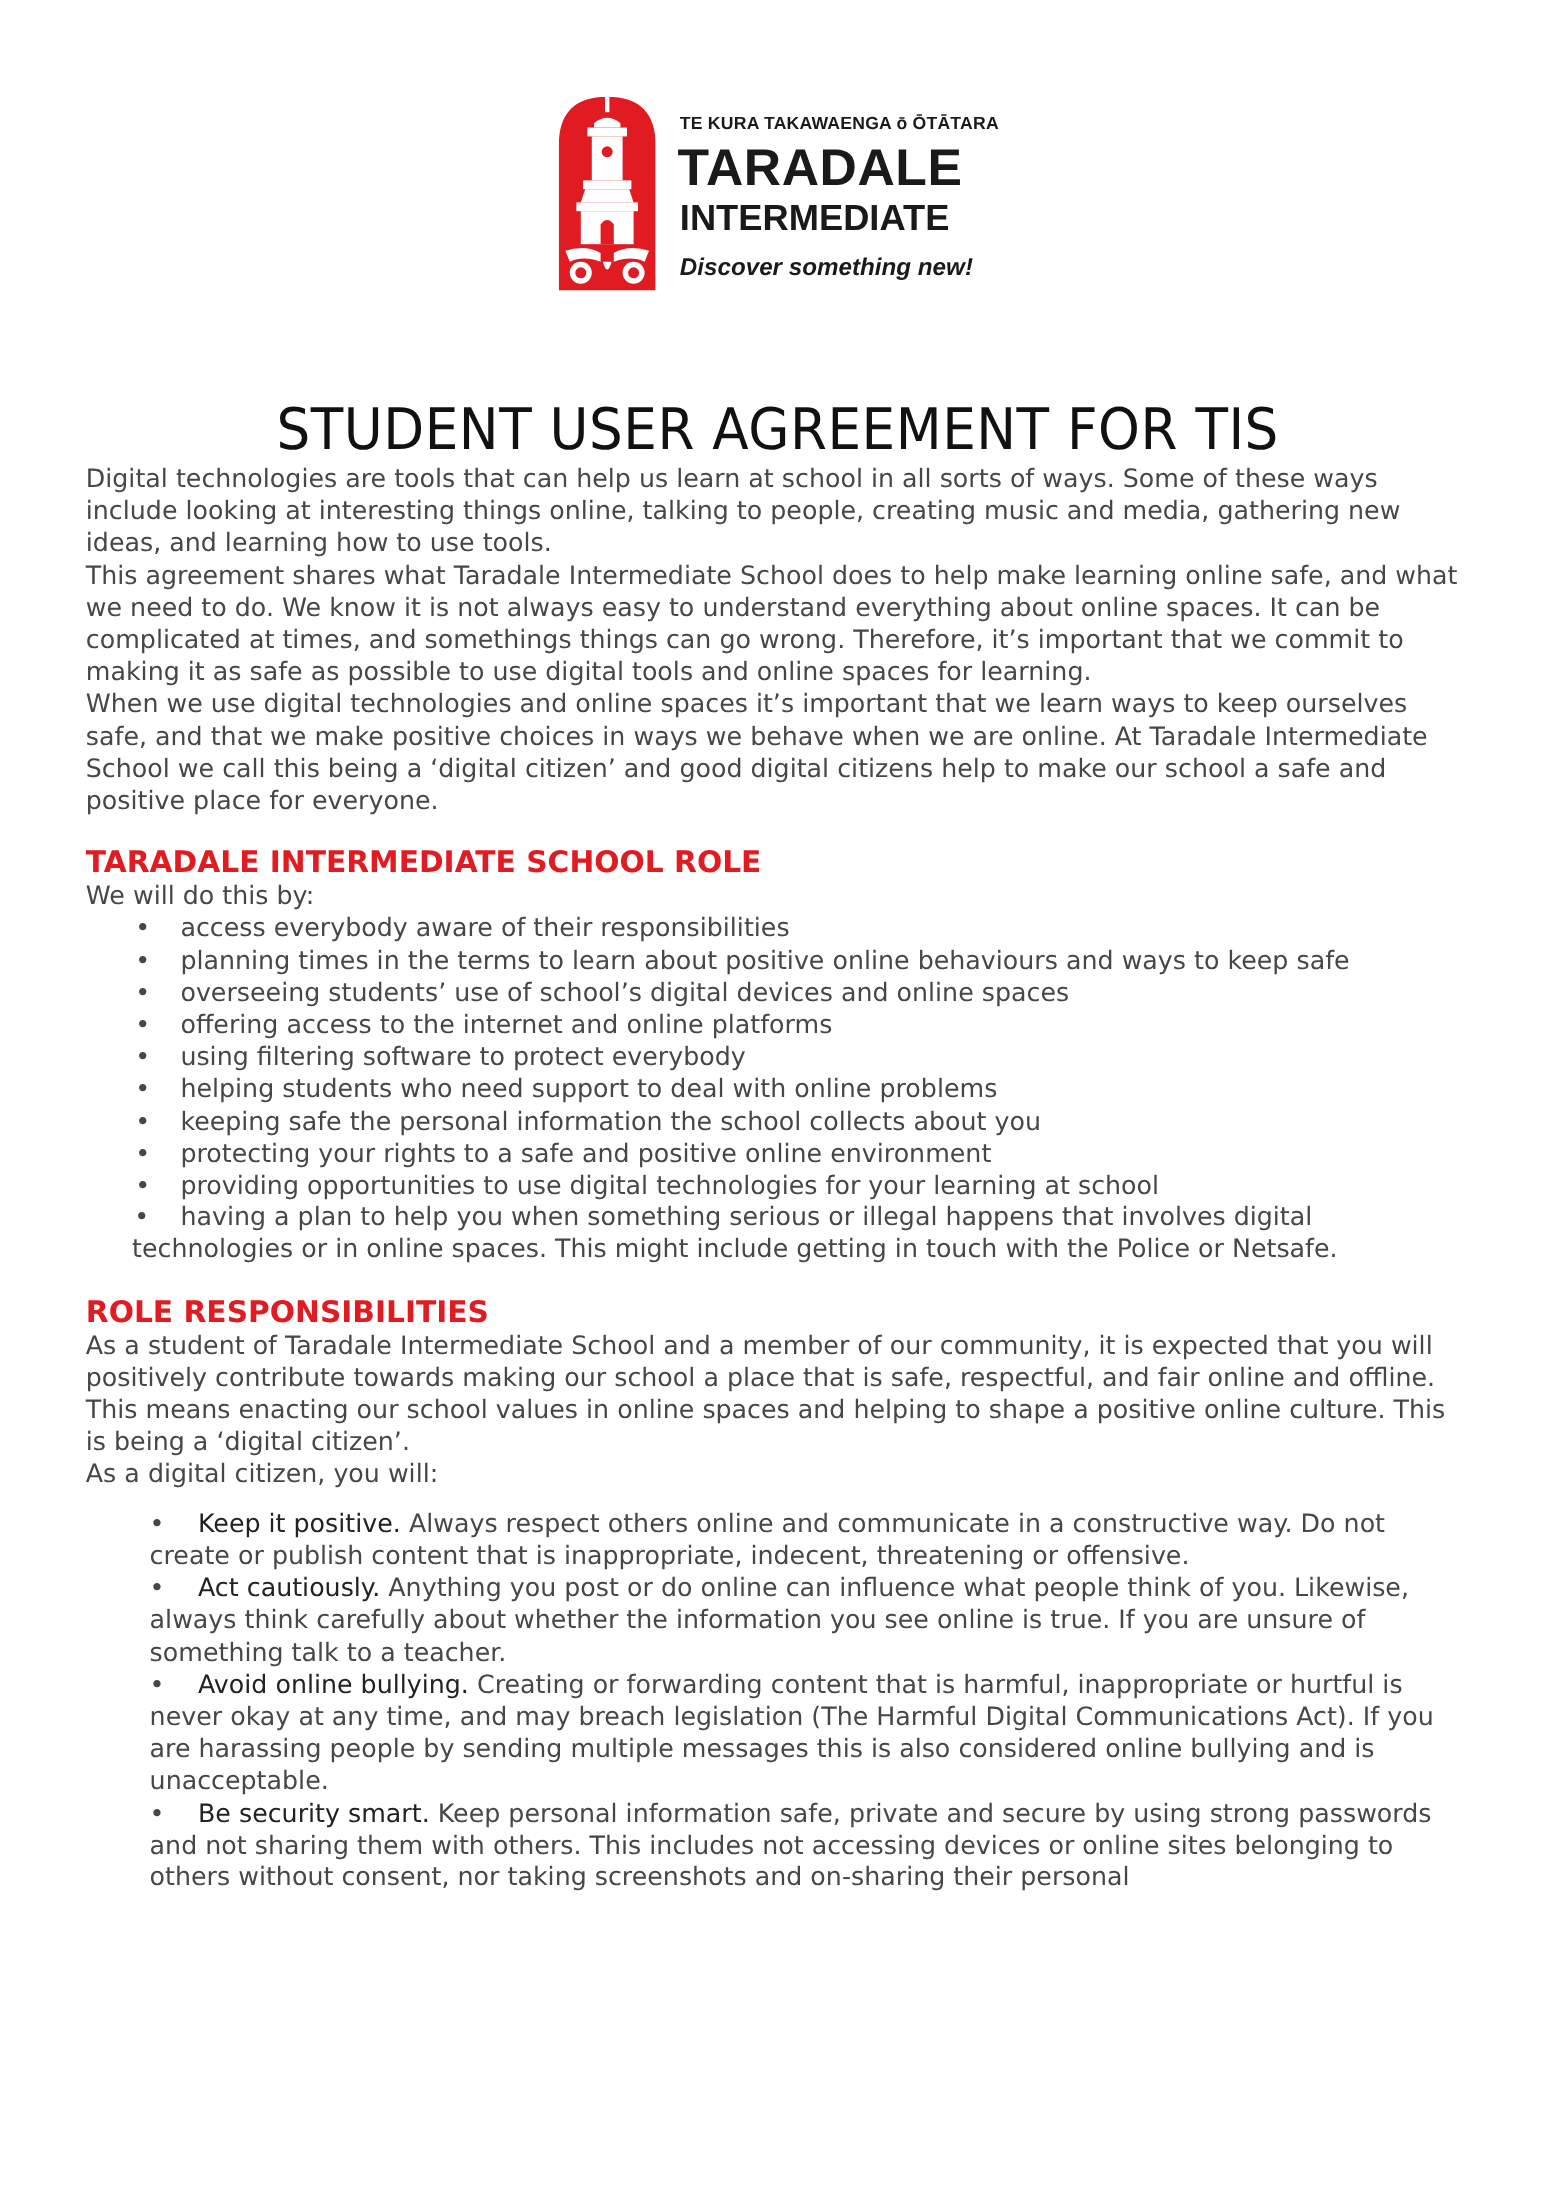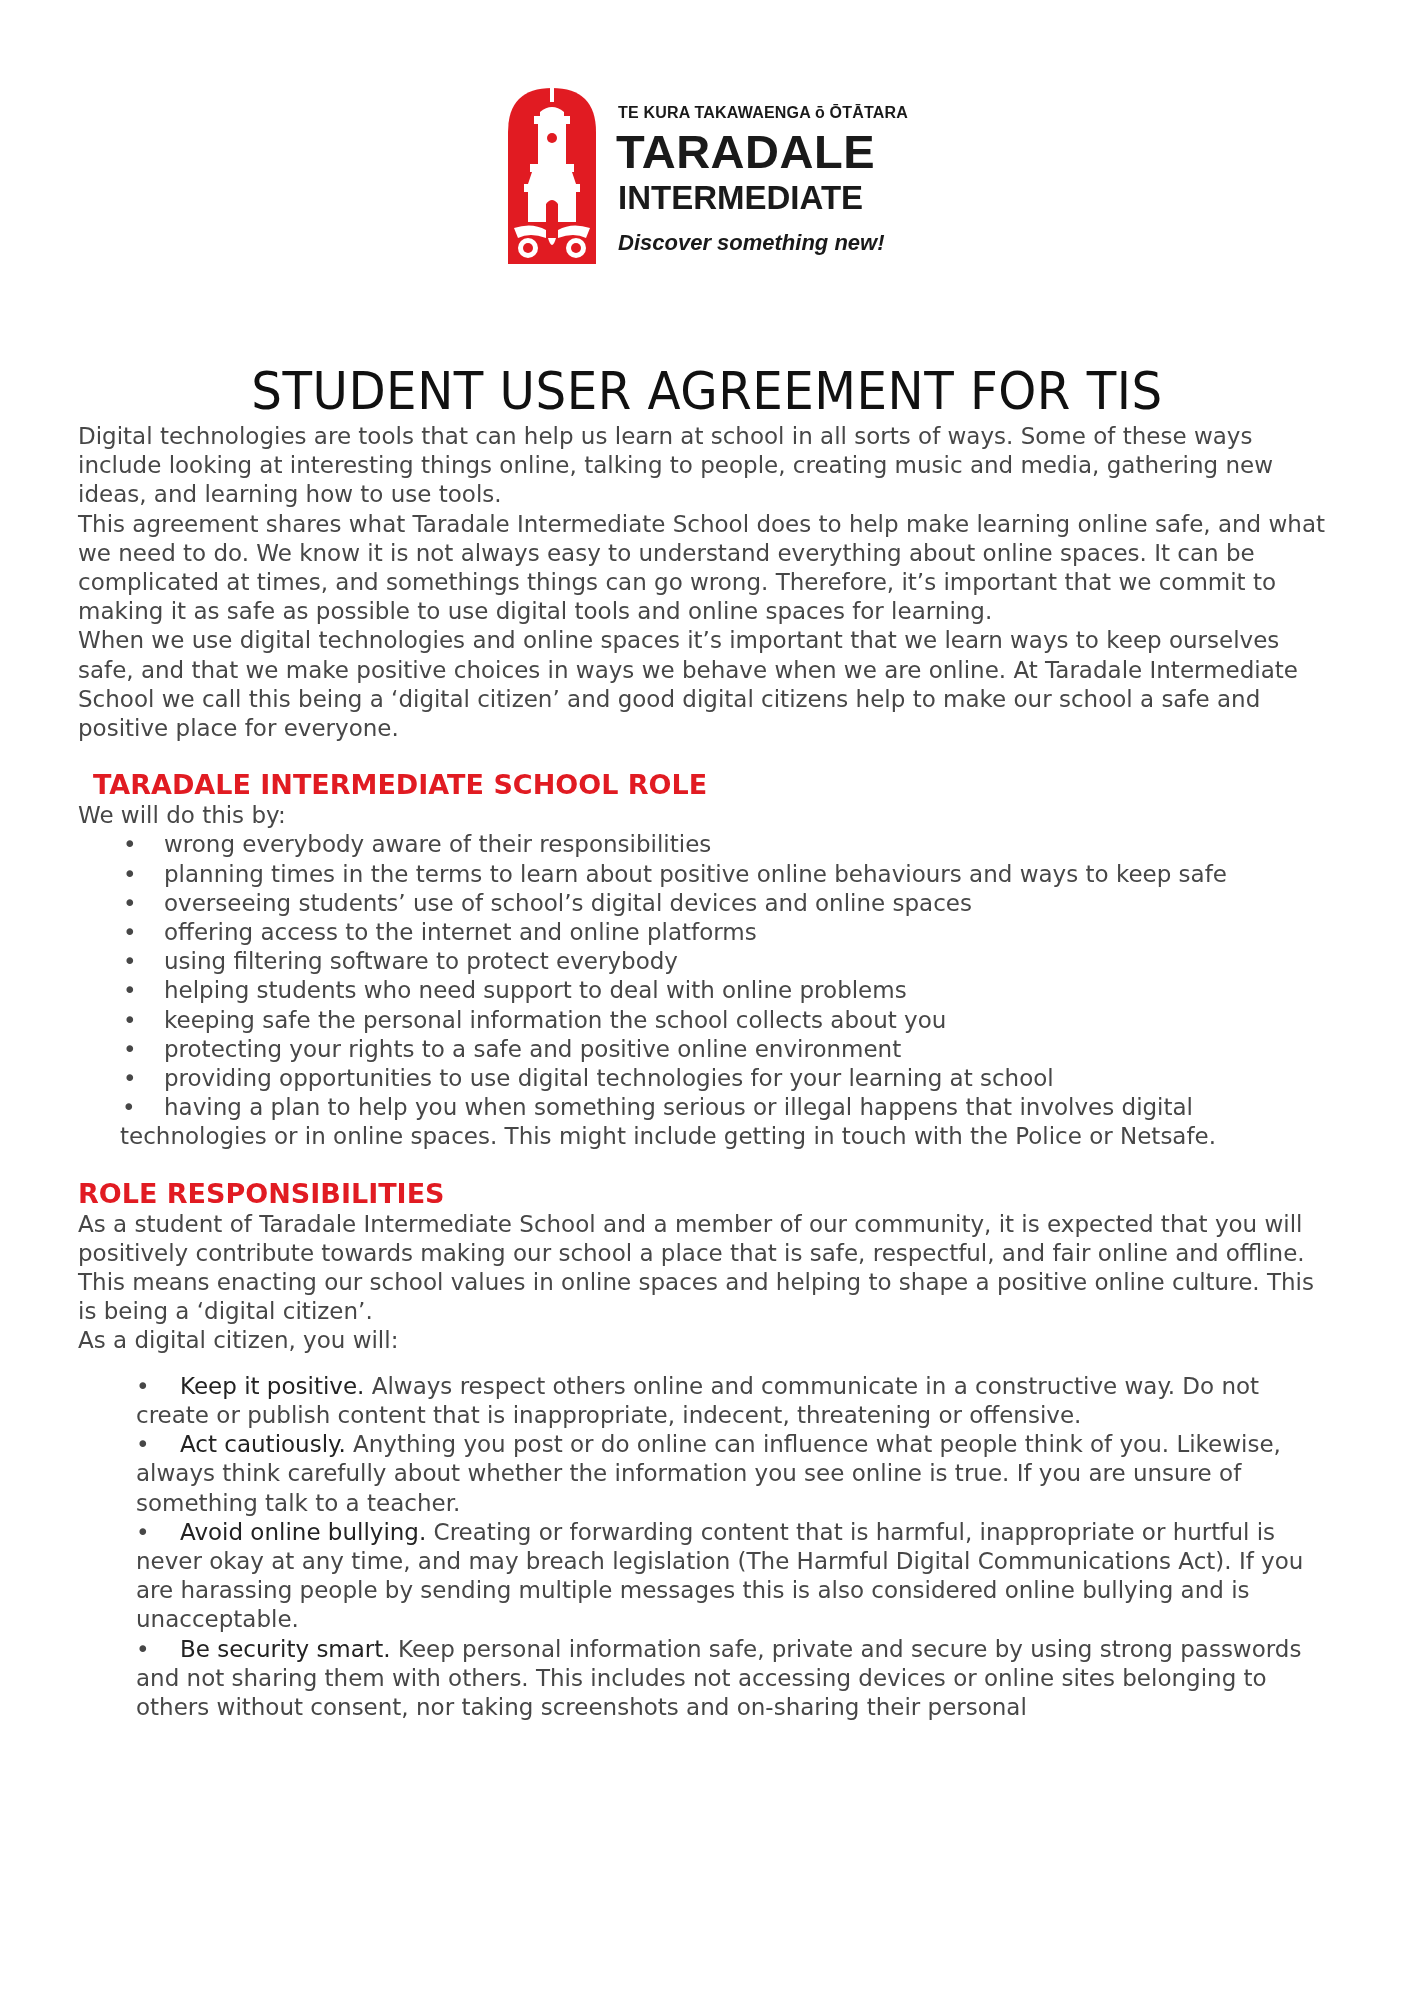--- a/index.html
+++ b/index.html
@@ -107,21 +107,21 @@
     }
     .content p {
       margin: 0;
     }
     .heading {
       color: #e11b22;
       font-size: 27px;
       line-height: 32px;
       margin: 0;
     }
-    .h1 { margin-top: 26px; margin-left: 15px; }
+    .h1 { margin-top: 26px; }
     .h2 { margin-top: 26px; }
     ul.role-list {
       list-style: none;
       margin: 0;
       padding: 0;
     }
     ul.role-list li {
       position: relative;
       padding-left: 86px;
     }
@@ -202,21 +202,21 @@
 <h1 class="title">STUDENT USER AGREEMENT FOR TIS</h1>
 
 <div class="content">
   <p>Digital technologies are tools that can help us learn at school in all sorts of ways. Some of these ways include looking at interesting things online, talking to people, creating music and media, gathering new ideas, and learning how to use tools.</p>
   <p>This agreement shares what Taradale Intermediate School does to help make learning online safe, and what we need to do. We know it is not always easy to understand everything about online spaces.  It can be complicated at times, and somethings things can go wrong. Therefore, it’s important that we commit to making it as safe as possible to use digital tools and online spaces for learning.</p>
   <p>When we use digital technologies and online spaces it’s important that we learn ways to keep ourselves safe, and that we make positive choices in ways we behave when we are online.  At Taradale Intermediate School we call this being a ‘digital citizen’ and good digital citizens help to make our school a safe and positive place for everyone.</p>
 
   <h2 class="heading h1">TARADALE INTERMEDIATE SCHOOL ROLE</h2>
   <p>We will do this by:</p>
   <ul class="role-list">
-    <li><span class="bullet">•</span><span>wrong everybody aware of their responsibilities</span></li>
+    <li><span class="bullet">•</span><span>access everybody aware of their responsibilities</span></li>
     <li><span class="bullet">•</span><span>planning times in the terms to learn about positive online behaviours and ways to keep safe</span></li>
     <li><span class="bullet">•</span><span>overseeing students’ use of school’s digital devices and online spaces</span></li>
     <li><span class="bullet">•</span><span>offering access to the internet and online platforms</span></li>
     <li><span class="bullet">•</span><span>using filtering software to protect everybody</span></li>
     <li><span class="bullet">•</span><span>helping students who need support to deal with online problems</span></li>
     <li><span class="bullet">•</span><span>keeping safe the personal information the school collects about you</span></li>
     <li><span class="bullet">•</span><span>protecting your rights to a safe and positive online environment</span></li>
     <li><span class="bullet">•</span><span>providing opportunities to use digital technologies for your learning at school</span></li>
     <li class="wrap"><span class="bullet">•</span><span>having a plan to help you when something serious or illegal happens that involves digital technologies or in online spaces. This might include getting in touch with the Police or Netsafe.</span></li>
   </ul>

